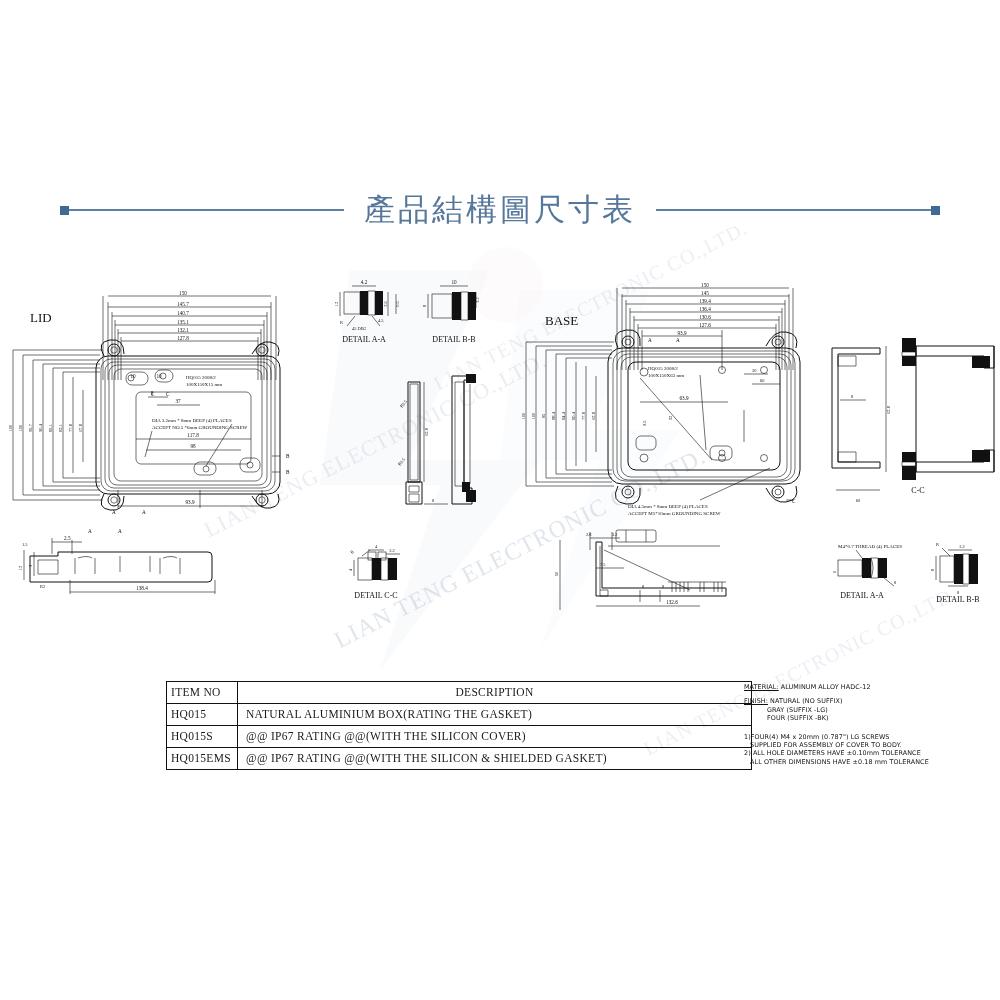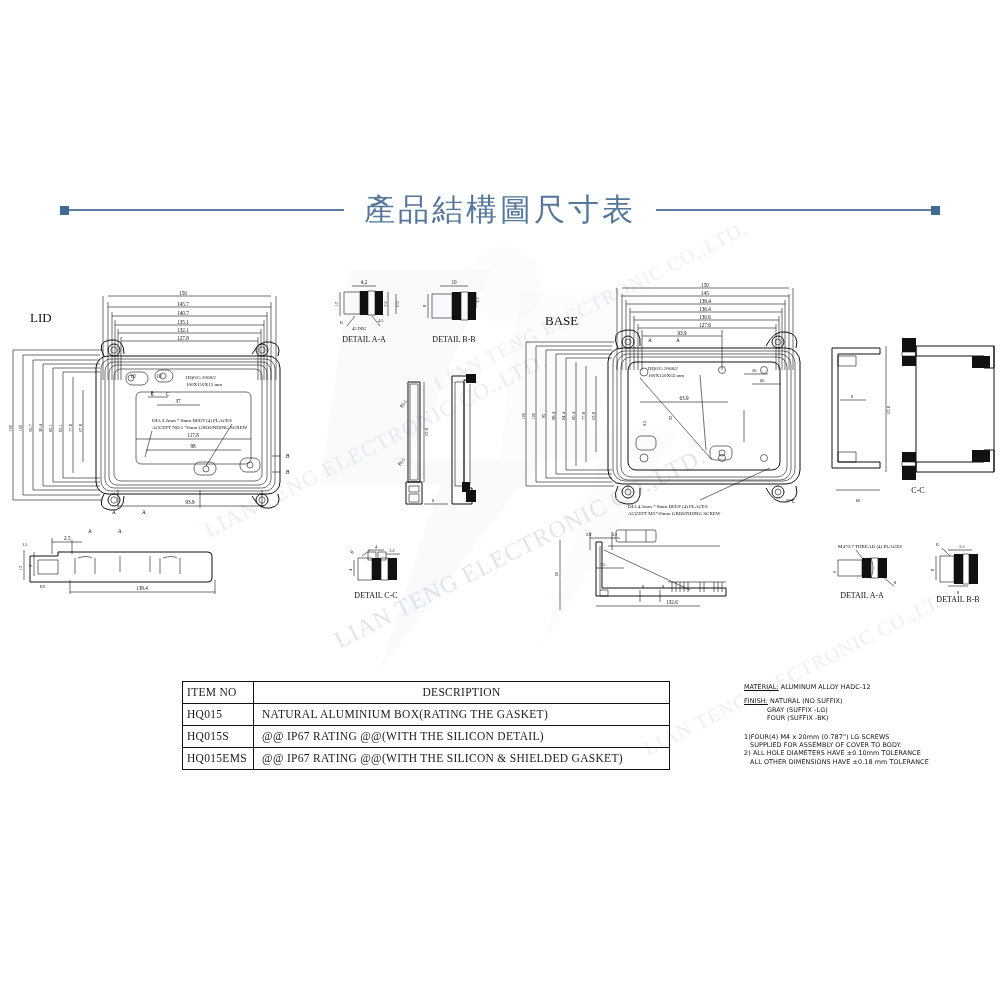--- a/index.html
+++ b/index.html
@@ -38,21 +38,21 @@
   .dim{stroke:#222;stroke-width:.5;}
   .hatch-d{fill:#111;}
   .txt{font-family:"Liberation Serif", serif;fill:#111;}
   .lbl-big{font-size:13px;}
   .dimtxt{font-size:5.2px;}
   .dimtxt-s{font-size:4.4px;}
   .note{font-size:5px;}
   .detail-lbl{font-size:8px;}
 
   
-  #spec-table{position:absolute;left:182px;top:681px;width:488px;
+  #spec-table{position:absolute;left:166px;top:681px;width:586px;
       border-collapse:collapse;font-family:"Liberation Serif", serif;}
   #spec-table td{border:1px solid #111;padding:2px 4px;font-size:11.5px;
       letter-spacing:.3px;white-space:nowrap;height:17px;line-height:17px;}
   #spec-table td.itemcol{width:62px;}
   #spec-table td.desc-head{text-align:center;}
   #spec-table td.desccol{padding-left:8px;}
 
   
   #notes{position:absolute;left:744px;top:683px;width:240px;
       font-family:"DejaVu Sans", sans-serif;font-size:6.4px;
@@ -567,21 +567,21 @@
     <tr>
       <td class="itemcol">ITEM NO</td>
       <td class="desc-head">DESCRIPTION</td>
     </tr>
     <tr>
       <td class="itemcol">HQ015</td>
       <td class="desccol">NATURAL  ALUMINIUM BOX(RATING  THE  GASKET)</td>
     </tr>
     <tr>
       <td class="itemcol">HQ015S</td>
-      <td class="desccol">@@  IP67  RATING  @@(WITH  THE  SILICON  DETAIL)</td>
+      <td class="desccol">@@  IP67  RATING  @@(WITH  THE  SILICON  COVER)</td>
     </tr>
     <tr>
       <td class="itemcol">HQ015EMS</td>
       <td class="desccol">@@  IP67  RATING  @@(WITH  THE   SILICON  &amp;  SHIELDED  GASKET)</td>
     </tr>
   </tbody>
 </table>
 
 <div id="notes">
   <div class="blk">

